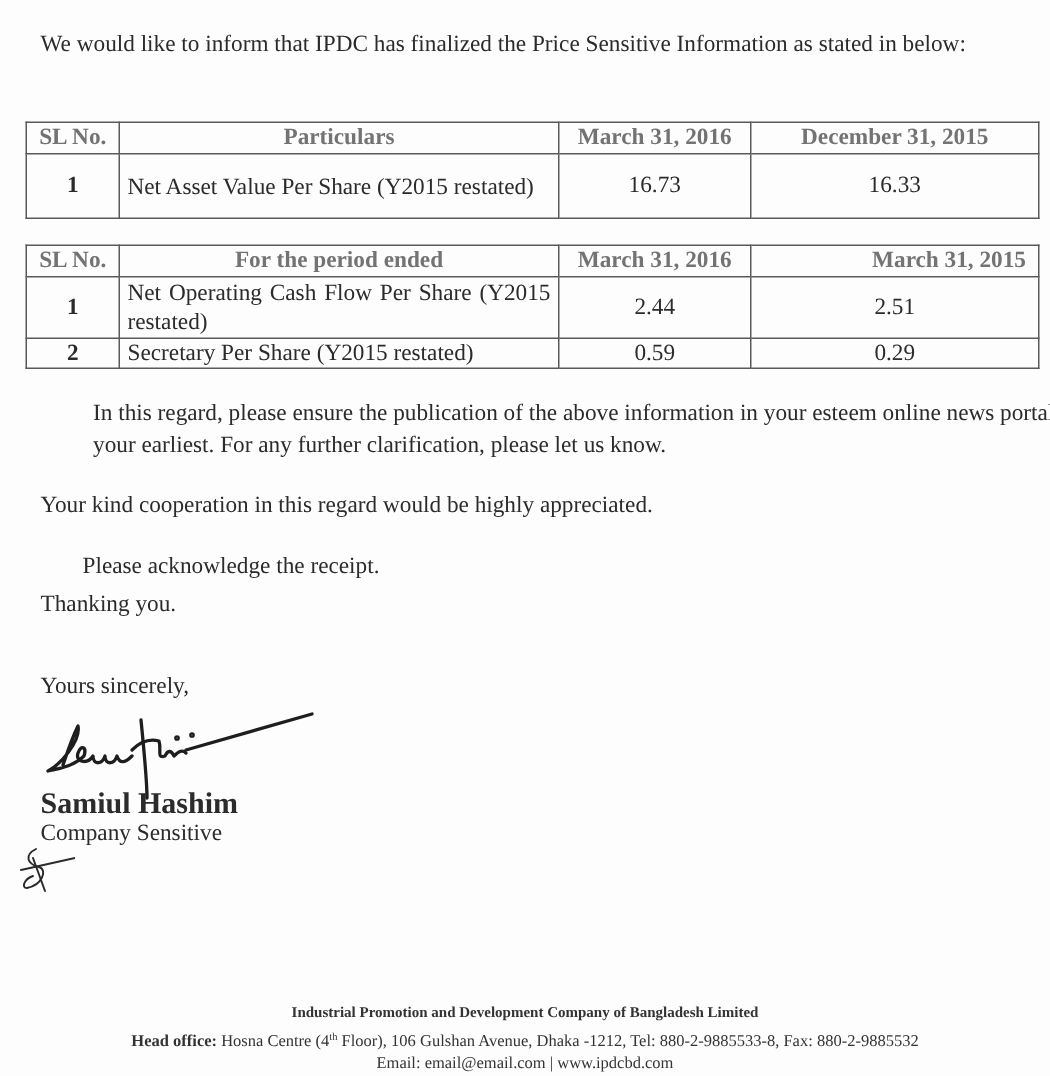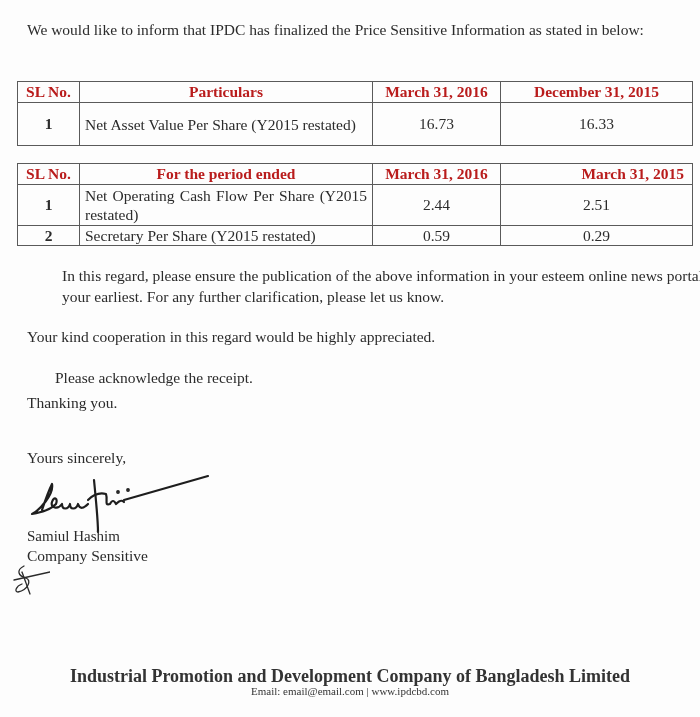--- a/index.html
+++ b/index.html
@@ -35,21 +35,21 @@
   table.info td, table.info th {
     border: 1px solid #5a5a5a;
     padding: 0 5px;
     vertical-align: middle;
   }
   table.info th {
     font-weight: bold;
     text-align: center;
     height: 20px;
     line-height: 20px;
-    color: #b91c1c;
+    color: #737373;
   }
   table.info td.sl {
     text-align: center;
     font-weight: bold;
   }
   table.info td.particular {
     text-align: justify;
     text-align-last: left;
     line-height: 19px;
   }
@@ -74,22 +74,22 @@
     position: absolute;
     left: 28px;
     top: 470px;
     width: 185px;
     height: 65px;
   }
   .signer-name {
     position: absolute;
     left: 27px;
     top: 527px;
-    font-size: 15px;
-    font-weight: normal;
+    font-size: 20px;
+    font-weight: bold;
     line-height: 19px;
   }
   .signer-title {
     position: absolute;
     left: 27px;
     top: 546px;
     font-size: 15.5px;
     line-height: 19px;
   }
   .initials {
@@ -102,21 +102,21 @@
   .footer {
     position: absolute;
     left: 0;
     top: 668px;
     width: 700px;
     text-align: center;
     color: #333;
   }
   .footer .company {
     font-weight: bold;
-    font-size: 18px;
+    font-size: 10px;
     line-height: 16px;
   }
   .footer .address {
     font-size: 11px;
     line-height: 14px;
   }
   .footer .address b { font-weight: bold; }
   .footer .address sup { font-size: 7px; }
   .footer .contact {
     font-size: 11px;
@@ -199,14 +199,17 @@
 <div class="signer-title">Company Sensitive</div>
 
 <svg class="initials" viewBox="0 0 40 36" fill="none" stroke="#2a2a2a" stroke-width="1.3" stroke-linecap="round">
   <path d="M14 4 C 6 8, 8 14, 16 16 C 22 18, 18 28, 8 30 C 4 30, 6 24, 12 22"></path>
   <path d="M4 18 L 40 10"></path>
   <path d="M12 10 L 20 32"></path>
 </svg>
 
 <div class="footer">
   <div class="company">Industrial Promotion and Development Company of Bangladesh Limited</div>
+  <div class="address">
+    <b>Head office:</b><span> Hosna Centre (4</span><sup>th</sup><span> Floor), 106 Gulshan Avenue, Dhaka -1212, Tel: 880-2-9885533-8, Fax: 880-2-9885532</span>
+  </div>
   <div class="contact">Email: email@email.com | www.ipdcbd.com</div>
 </div>
 
 </body></html>

